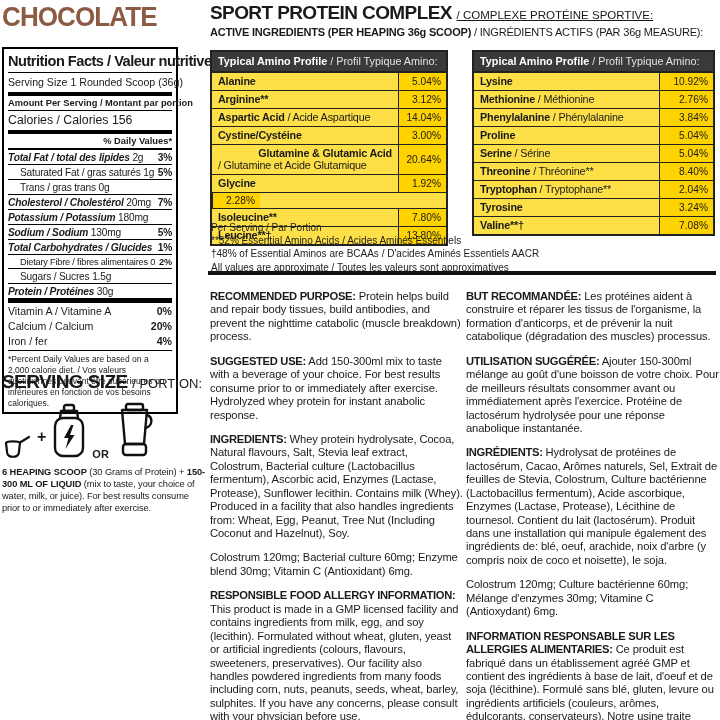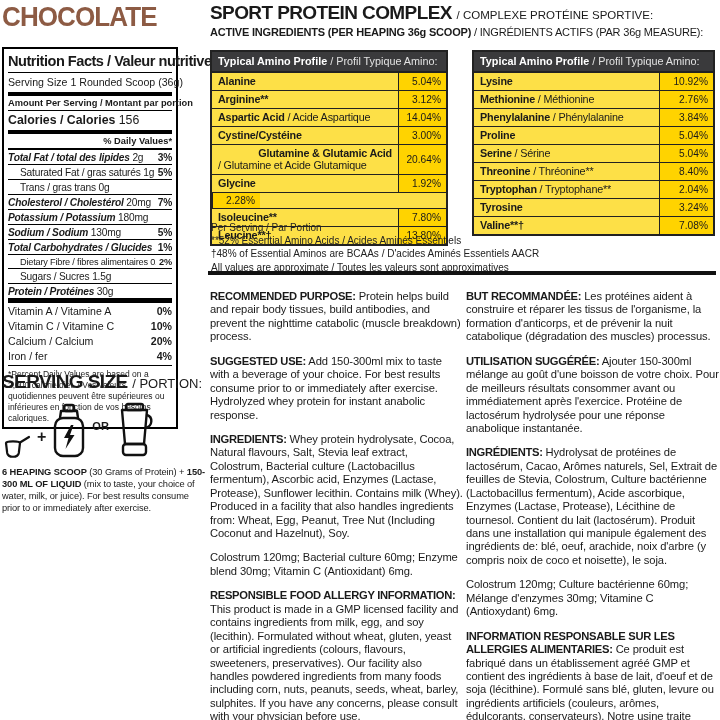--- a/index.html
+++ b/index.html
@@ -6,33 +6,33 @@
   html,body { width:720px; height:720px; }
   body { font-family:"Liberation Sans", sans-serif; background:#fff; color:#1a1a1a; position:relative; overflow:hidden; }
   .page { position:absolute; inset:0; background:#fff; }
 
   
   .flavor { position:absolute; left:2px; top:1px; font-size:28px; font-weight:bold; color:#8d5b44;
             letter-spacing:-1px; transform:scaleX(.93); transform-origin:left top; white-space:nowrap; }
   .main-title { position:absolute; left:210px; top:2px; white-space:nowrap; }
   .mt1 { font-size:19px; letter-spacing:-0.6px; }
   .mt1 .b { font-weight:bold; }
-  .mt1 .r { font-size:11.5px; letter-spacing:0; }
+  .mt1 .r { font-size:11.5px; letter-spacing:0;text-decoration:underline; }
   .mt2 { font-size:11px; margin-top:2px; letter-spacing:-0.2px; }
   .mt2 .b { font-weight:bold;margin-top:17px; }
 
   
   .nfp { position:absolute; left:2px; top:47px; width:176px; border:2px solid #000; background:#fff; padding:2px 4px 4px; }
   .nfp-title { font-size:14.6px; font-weight:bold; letter-spacing:-0.5px; padding:2px 0 3px; border-bottom:1px solid #000; white-space:nowrap; }
   .nfp-serving { font-size:10.6px; padding:3px 0 4px; white-space:nowrap; }
   .bar4 { height:4px; background:#000; }
   .bar5 { height:5px; background:#000; }
   .nfp-amount { font-size:9.3px; font-weight:bold; padding:2px 0; border-bottom:1px solid #000; white-space:nowrap; }
   .nfp-cal { font-size:12.3px; padding:2px 0 3px; white-space:nowrap; }
-  .nfp-cal .b { font-weight:bold; }
+  .nfp-cal .b { font-weight:normal; }
   .nfp-dv { font-size:9.3px; font-weight:bold; text-align:right; padding:2px 0; border-bottom:2px solid #000; }
   .nrow { display:flex; font-size:10.2px; letter-spacing:-0.2px; padding:1.5px 0; border-bottom:1px solid #000; white-space:nowrap; }
   .nrow .lbl { flex:1; overflow:hidden; }
   .nrow .pct { font-weight:bold; margin-left:3px; }
   .nrow.bold .nm { font-weight:bold;font-style:italic; }
   .nrow.ind .lbl { padding-left:12px; }
   .nrow.sm { font-size:9.2px; }
   .vrow { display:flex; font-size:10.6px; padding:1.5px 0; white-space:nowrap; }
   .vrow .lbl { flex:1; }
   .vrow .pct { font-weight:bold; }
@@ -67,21 +67,21 @@
   .ph.block { display:block; }
   .ph:empty { display:none; }
 
   
   .serving { position:absolute; left:2px; top:371px; width:207px; }
   .sv-title { font-size:19px; white-space:nowrap; letter-spacing:-0.6px; }
   .sv-title .b { font-weight:bold; }
   .sv-title .r { font-size:13px; letter-spacing:0; }
   .sv-icons { display:flex; align-items:flex-end; gap:5px; margin:9px 0 7px; height:58px; }
   .join { font-weight:900; font-size:16px; margin-bottom:14px; }
-  .or { font-weight:bold; font-size:11px; margin-bottom:28px; }
+  .or { font-weight:bold; font-size:11px; margin-bottom:0; }
   .sv-desc { font-size:9.3px; line-height:1.28; letter-spacing:-0.1px; }
   .sv-desc .b { font-weight:bold; }
   svg { display:block; }
 </style>
 </head>
 <body>
 
 <div class="page">
 
   <div class="flavor">CHOCOLATE</div>
@@ -147,24 +147,20 @@
     <div class="nrow bold" style="border-bottom:none;">
       <span class="lbl"><span class="nm">Protein / Protéines</span> <span>30g</span></span>
       <span class="pct"></span>
     </div>
 
     <div class="bar5"></div>
 
     <div class="vrow">
       <span class="lbl">Vitamin A / Vitamine A</span>
       <span class="pct">0%</span>
-    </div>
-    <div class="vrow">
-      <span class="lbl">Vitamin C / Vitamine C</span>
-      <span class="pct">10%</span>
     </div>
     <div class="vrow">
       <span class="lbl">Calcium / Calcium</span>
       <span class="pct">20%</span>
     </div>
     <div class="vrow">
       <span class="lbl">Iron / fer</span>
       <span class="pct">4%</span>
     </div>
 

